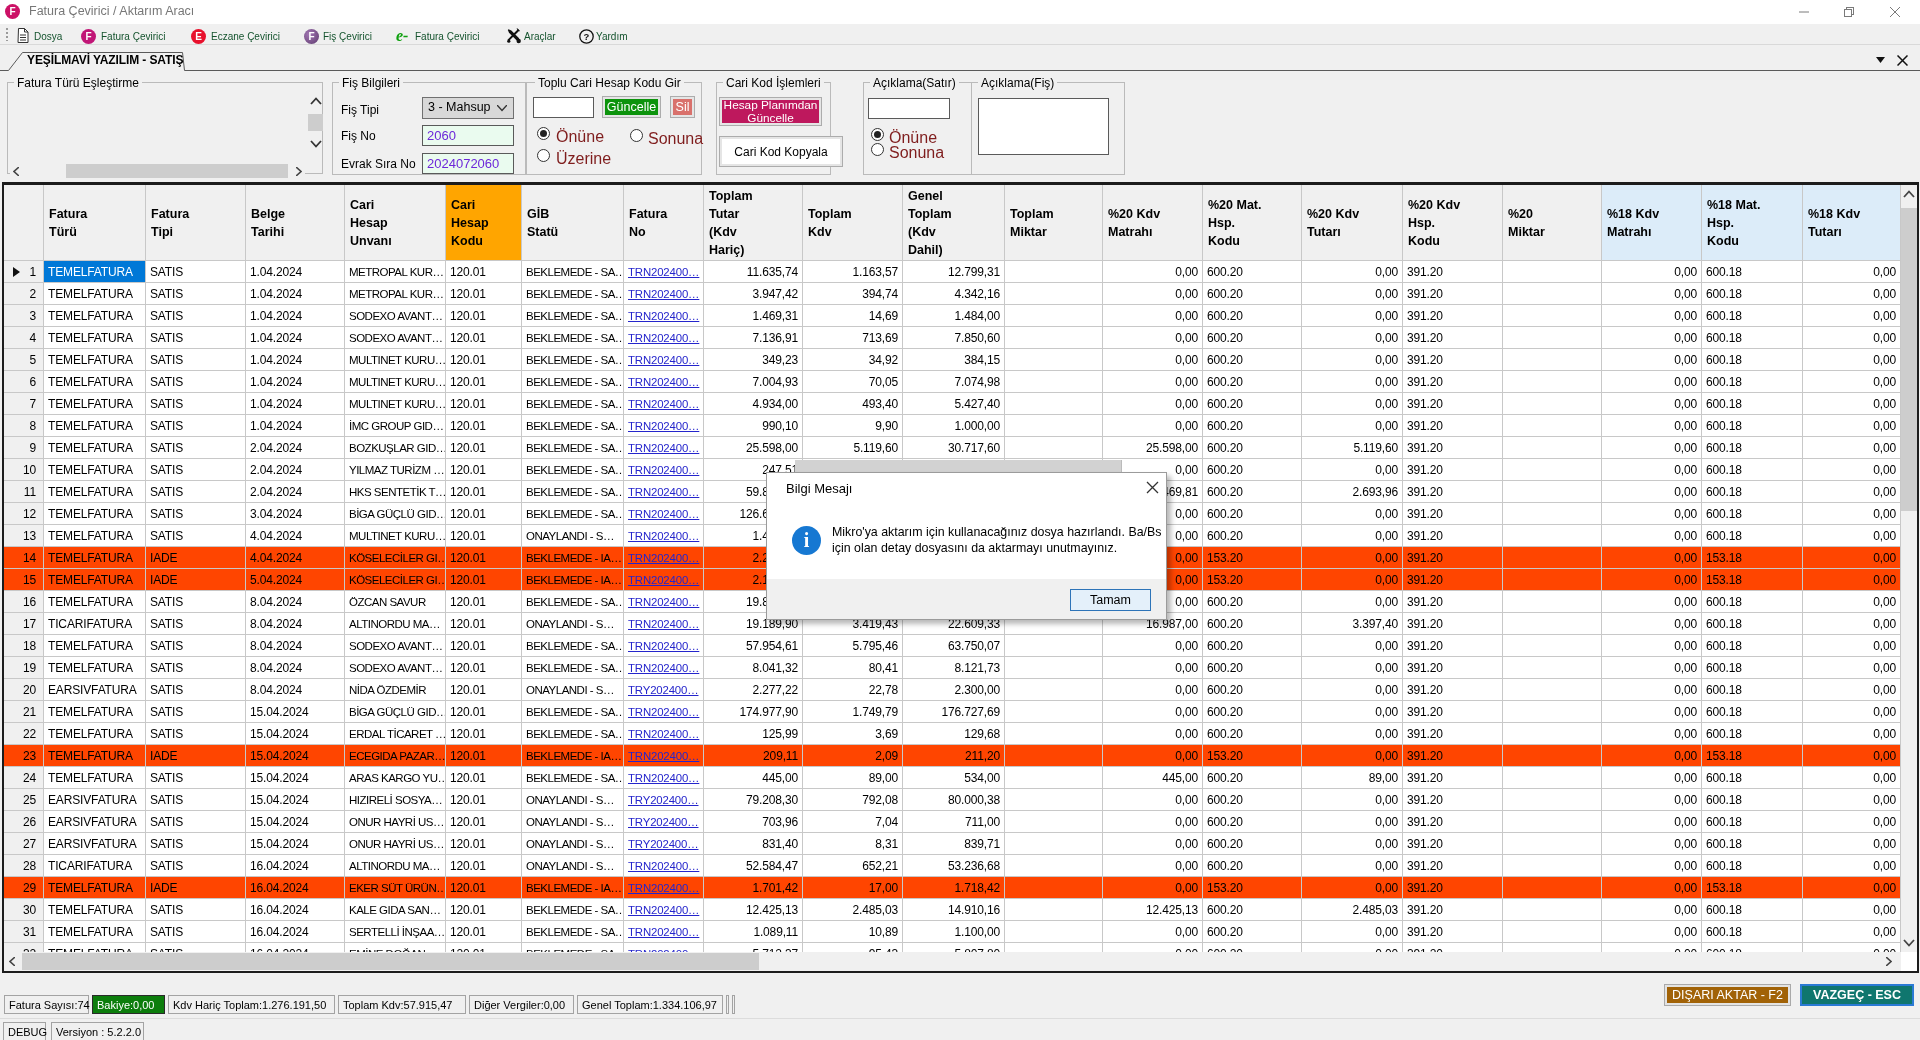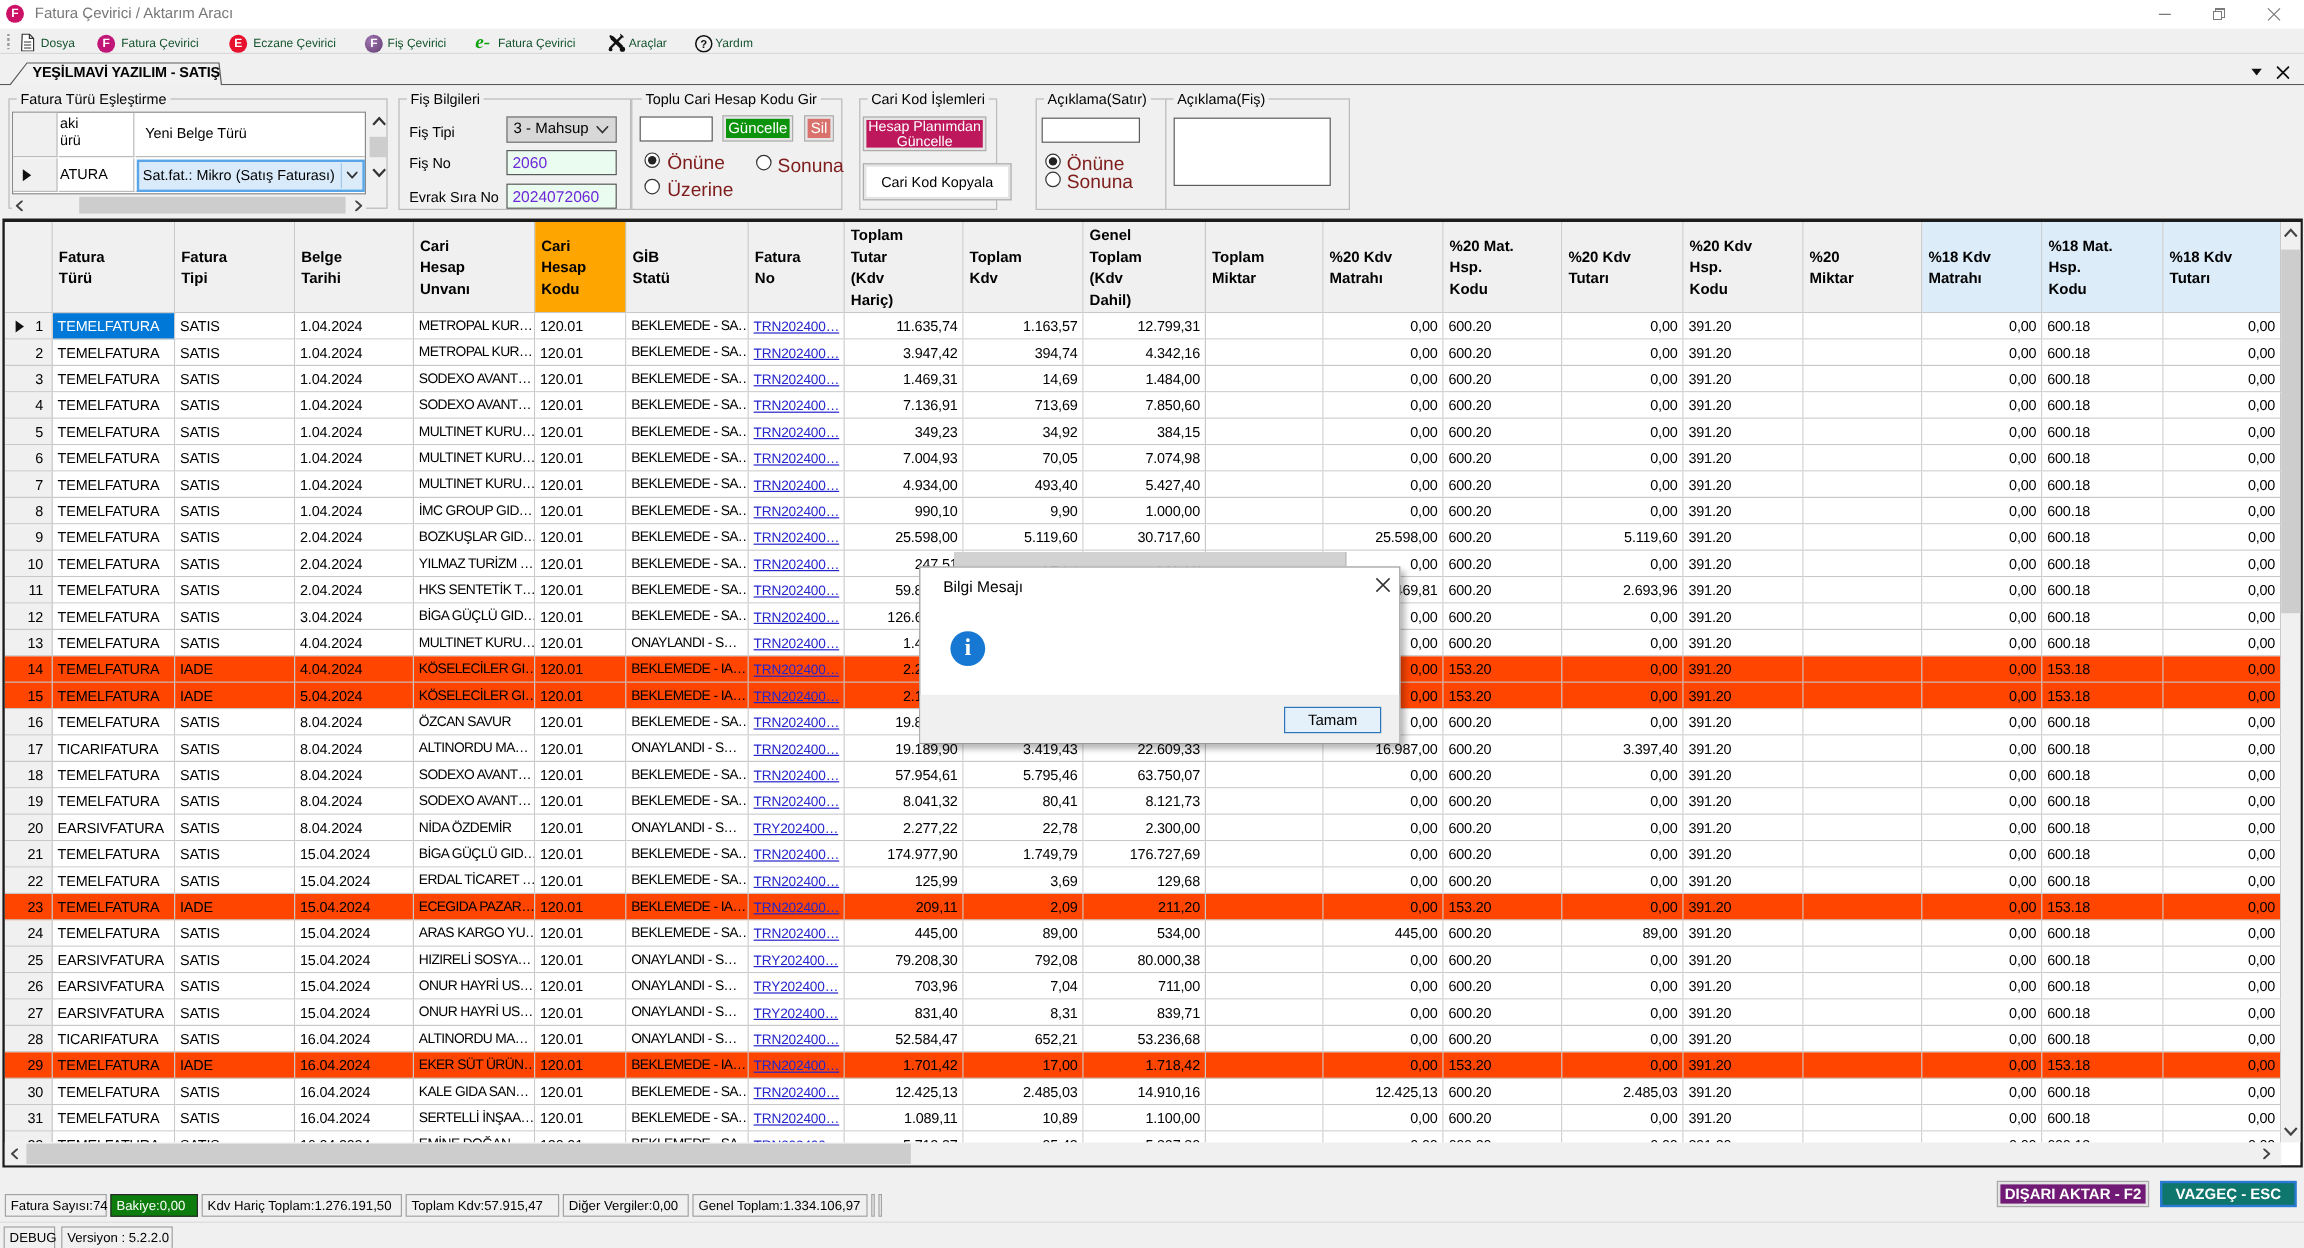--- a/index.html
+++ b/index.html
@@ -66,21 +66,21 @@
 #dlg .foot{position:absolute;left:0;bottom:0;width:100%;height:40px;background:#f0f0f0}
 #tamam{position:absolute;right:15px;bottom:8px;width:81px;height:22px;background:#e4f0fa;
  border:1.5px solid #2e74b8;font-size:12.5px;color:#000;text-align:center;line-height:20px}
 #dinfo{position:absolute;left:25px;top:53px;width:29px;height:29px;border-radius:50%;background:#1678d2;
  color:#fff;text-align:center;font-size:20px;line-height:29px;font-weight:bold;font-family:"Liberation Serif",serif}
 
 .sbox{position:absolute;border:1px solid #a3a3a3;font-size:11px;color:#000;
  padding:3px 0 0 4px;white-space:nowrap;height:19px;overflow:visible}
 #btn-disari{position:absolute;left:1664px;top:984px;width:127px;height:22px;background:#e3e3e3;
  border:1px solid #a9a9a9;padding:2px}
-#btn-disari>div{width:100%;height:100%;background:#701a75;color:#fff;font-weight:bold;font-size:12.5px;
+#btn-disari>div{width:100%;height:100%;background:#a16207;color:#fff;font-weight:normal;font-size:12.5px;
  display:flex;align-items:center;justify-content:center}
 #btn-vazgec{position:absolute;left:1800px;top:984px;width:114px;height:22px;background:#2a7ad4;padding:2px}
 #btn-vazgec>div{width:100%;height:100%;background:#0f766e;color:#fff;font-weight:bold;font-size:12.5px;
  display:flex;align-items:center;justify-content:center}
 #botbar{position:absolute;left:0;top:1018px;width:1920px;height:22px;background:#f0f0f0;border-top:1px solid #dcdcdc}
 </style></head>
 <body>
 
 <div id="titlebar">
  <div id="applogo">F</div>
@@ -137,37 +137,20 @@
  <svg class="tabbtn" style="left:1876px;top:12px" width="9" height="6">
       <path d="M0 0h9l-4.5 6z" fill="#111"></path>
     </svg>
  <svg class="tabbtn" style="left:1897px;top:10px" width="11" height="11">
       <path d="M0.5 0.5l10 10M10.5 0.5l-10 10" stroke="#111" stroke-width="1.5"></path>
     </svg>
 </div>
 
 <div class="gb" style="left:7px;top:82px;width:316px;height:92px">
  <span class="lbl">Fatura  Türü  Eşleştirme</span>
- <div id="mgrid">
-   <div class="abs" style="left:0;top:0;width:37px;height:37px;background:#f0f0f0;border-right:1px solid #bbb;border-bottom:1px solid #bbb"></div>
-   <div class="abs" style="left:38px;top:0;width:63px;height:37px;border-right:1px solid #bbb;border-bottom:1px solid #bbb;font-size:12px;padding:2px 0 0 1px">aki<br>ürü</div>
-   <div class="abs" style="left:102px;top:0;width:191px;height:37px;border-bottom:1px solid #bbb;font-size:12px;padding:10px 0 0 8px">Yeni Belge Türü</div>
-   <div class="abs" style="left:0;top:38px;width:37px;height:28px;background:#f0f0f0;border-right:1px solid #bbb;border-bottom:1px solid #bbb">
-     <span class="arr" style="left:8px;top:9px"></span>
-      </div>
-   <div class="abs" style="left:38px;top:38px;width:63px;height:28px;border-right:1px solid #bbb;border-bottom:1px solid #bbb;font-size:12px;padding:6px 0 0 1px">ATURA</div>
-   <div class="abs" style="left:102px;top:38px;width:191px;height:28px;border-bottom:1px solid #bbb"></div>
-   <div class="abs" style="left:103px;top:39px;width:190px;height:27px;background:#d9ebfa;border:2px solid #58a6e8;font-size:12px;padding:4px 0 0 3px">Sat.fat.: Mikro (Satış Faturası)
-     <div class="abs" style="right:1px;top:1px;width:17px;height:21px;background:#dcebf8;border-left:1px solid #9ec7ea">
-       <svg class="abs" style="left:4px;top:7px" width="9" height="6">
-            <path d="M0 0l4.5 5L9 0" fill="none" stroke="#333" stroke-width="1.5"></path>
-          </svg>
-     </div>
-   </div>
- </div>
 
  <div class="sb" style="left:2px;top:81px;width:295px;height:14px">
    <svg class="abs" style="left:3px;top:3px" width="6" height="9">
         <path d="M6 0L1 4.5L6 9" fill="none" stroke="#444" stroke-width="1.6"></path>
       </svg>
    <div class="sb-thumb" style="left:56px;top:0;width:222px;height:14px"></div>
    <svg class="abs" style="right:3px;top:3px" width="6" height="9">
         <path d="M0 0l5 4.5L0 9" fill="none" stroke="#444" stroke-width="1.6"></path>
       </svg>
  </div>
@@ -1051,20 +1034,21 @@
  </div>
 </div>
 
 <div id="shadowband"></div>
 <div id="dlg">
  <div class="abs" style="left:19px;top:8px;font-size:13px;color:#000">Bilgi Mesajı</div>
  <svg class="abs" style="left:379px;top:8px" width="13" height="13">
       <path d="M1 1l11 11M12 1L1 12" stroke="#333" stroke-width="1.3"></path>
     </svg>
  <div id="dinfo">i</div>
+ <div class="abs" style="left:65px;top:52px;font-size:12.4px;line-height:15.5px;color:#000;white-space:nowrap">Mikro'ya aktarım için kullanacağınız dosya hazırlandı. Ba/Bs<br>için olan detay dosyasını da aktarmayı unutmayınız.</div>
  <div class="foot"></div>
  <div id="tamam">Tamam</div>
 </div>
 
 <div class="sbox" style="left:4px;top:995px;width:85px">Fatura Sayısı:74</div>
 <div class="sbox" style="left:92px;top:995px;width:73px;background:#0c7d0c;color:#fff;border-color:#2a2a2a">Bakiye:0,00</div>
 <div class="sbox" style="left:168px;top:995px;width:167px">Kdv Hariç Toplam:1.276.191,50</div>
 <div class="sbox" style="left:338px;top:995px;width:128px">Toplam Kdv:57.915,47</div>
 <div class="sbox" style="left:469px;top:995px;width:105px">Diğer Vergiler:0,00</div>
 <div class="sbox" style="left:577px;top:995px;width:146px">Genel Toplam:1.334.106,97</div>

